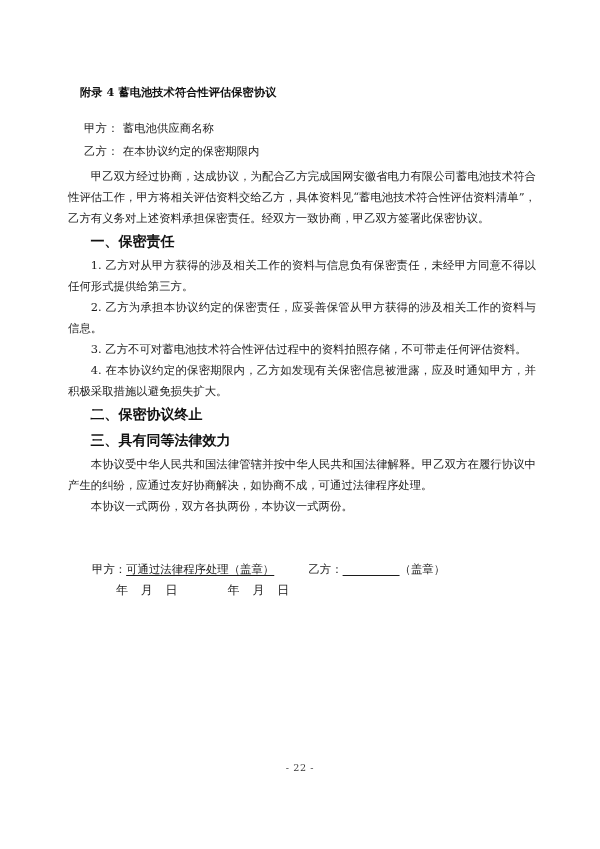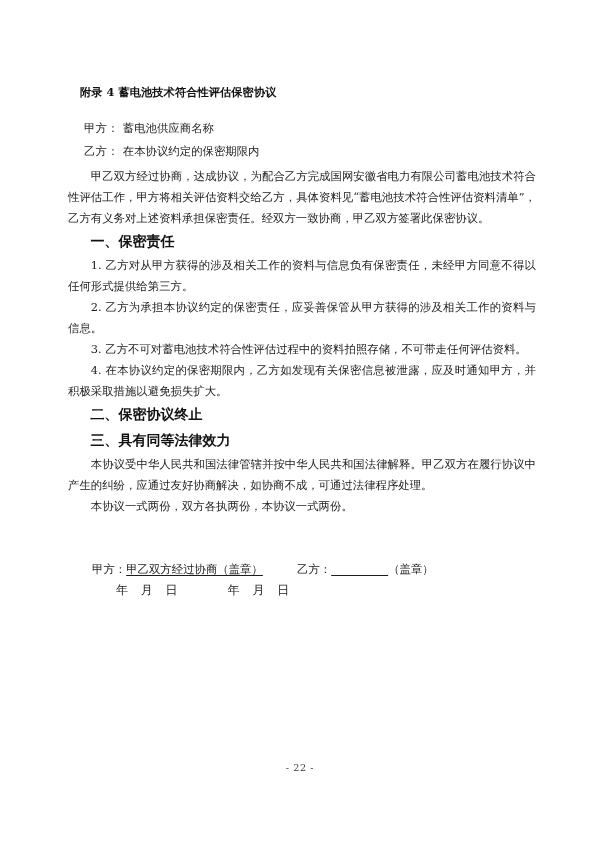--- a/index.html
+++ b/index.html
@@ -131,21 +131,21 @@
     <p class="body-par">3. 乙方不可对蓄电池技术符合性评估过程中的资料拍照存储，不可带走任何评估资料。</p>
     <p class="body-par">4. 在本协议约定的保密期限内，乙方如发现有关保密信息被泄露，应及时通知甲方，并积极采取措施以避免损失扩大。</p>
 
     <h2 class="section-head">二、保密协议终止</h2>
 
     <h2 class="section-head">三、具有同等法律效力</h2>
     <p class="body-par">本协议受中华人民共和国法律管辖并按中华人民共和国法律解释。甲乙双方在履行协议中产生的纠纷，应通过友好协商解决，如协商不成，可通过法律程序处理。</p>
     <p class="body-par">本协议一式两份，双方各执两份，本协议一式两份。</p>
 
     <div class="sig-block">
-      <div class="sig-line"><span>甲方：</span><span class="sig-underline">甲乙双方经过协商（盖章）</span><span>　　　</span><span>乙方：</span><span class="sig-blank">　　　　　</span><span>（盖章）</span></div>
+      <div class="sig-line"><span>甲方：</span><span class="sig-underline">可通过法律程序处理（盖章）</span><span>　　　</span><span>乙方：</span><span class="sig-blank">　　　　　</span><span>（盖章）</span></div>
 
       <div class="date-line"><span>年　月　日</span><span>　　　　</span><span>年　月　日</span></div>
     </div>
 
   </div>
 
   <div class="page-number">- 22 -</div>
 
 </div>
 

